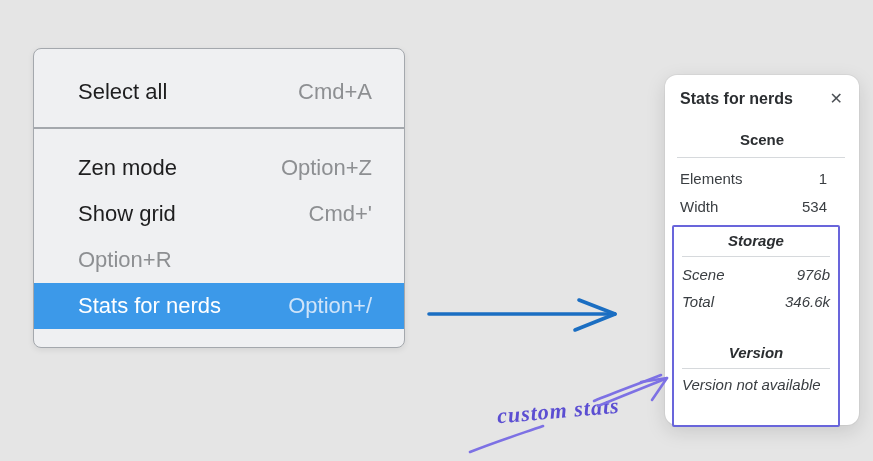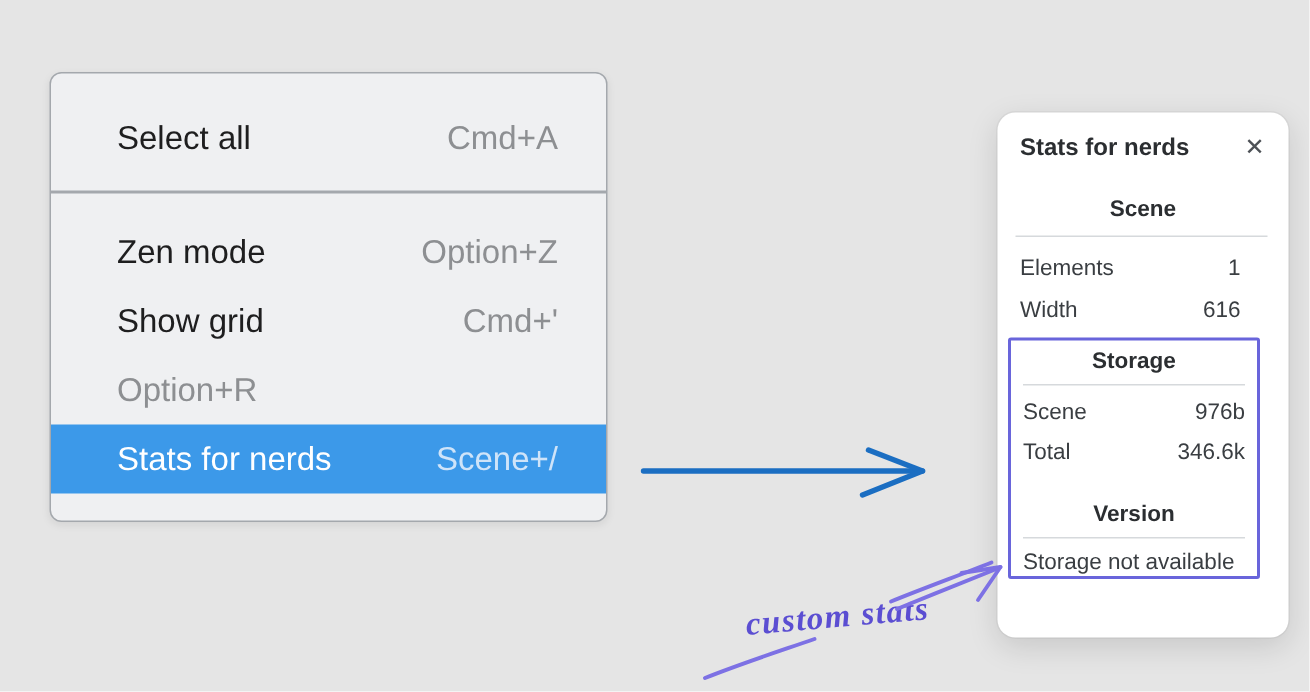--- a/index.html
+++ b/index.html
@@ -52,29 +52,30 @@
     text-align:center; font-size:15px; font-weight:bold; color:#2b2e31; line-height:18px;
   }
   .sec-divider { height:1px; background:#d6d9dc; margin:8px 14px 0 12px; }
   .sec-rows { padding-top:6px; }
   .stat-row {
     display:flex; align-items:center; justify-content:space-between;
     height:28px; margin:0 32px 0 15px; font-size:15px; color:#3a3e42;
   }
   
   .custom-box {
-    margin:5px 0 0 7px; width:168px; height:161px;
+    margin:5px 0 0 7px; width:168px; height:202px;
     border:2px solid #6965db; border-radius:2px;
     padding:2px 8px 0 8px;
+    font-style:italic;
   }
   .custom-box .sec-divider { margin:3px 0 0 0; }
   .custom-box .sec-header { line-height:24px; }
   .custom-box .stat-row { margin:0; height:27px; }
   .custom-box .sec-rows { padding-top:4px; }
-  .ver-header { margin-top:16px; }
+  .ver-header { margin-top:26px; }
   .version-note { font-size:15px; color:#3a3e42; line-height:26px; margin-top:3px; white-space:nowrap; }
 
   
   .annotation-label {
     position:absolute; left:497px; top:398px;
     font-family:cursive;
     font-style:italic; font-weight:600; font-size:22px; letter-spacing:1px;
     color:#5b4ed2; transform:rotate(-5deg); white-space:nowrap;
   }
   .annotation-arrow { position:absolute; left:450px; top:360px; }
@@ -99,21 +100,21 @@
       </div>
       <div class="ctx-item">
         <span>Show grid</span>
         <span class="shortcut">Cmd+'</span>
       </div>
       <div class="ctx-item">
         <span class="shortcut">Option+R</span>
       </div>
       <div class="ctx-item highlighted">
         <span>Stats for nerds</span>
-        <span class="shortcut">Scene+/</span>
+        <span class="shortcut">Option+/</span>
       </div>
     </div>
   </div>
 
   <svg class="blue-arrow" width="200" height="40" viewBox="0 0 200 40">
     <g stroke="#1b6ec2" stroke-width="3.6" fill="none" stroke-linecap="round">
       <line x1="6" y1="18" x2="186" y2="18"></line>
       <line x1="156" y1="4" x2="192" y2="18"></line>
       <line x1="152" y1="34" x2="192" y2="18"></line>
     </g>
@@ -128,41 +129,41 @@
     <div class="sec-scene">
       <div class="sec-header">Scene</div>
       <div class="sec-divider"></div>
       <div class="sec-rows">
         <div class="stat-row">
           <span>Elements</span>
           <span>1</span>
         </div>
         <div class="stat-row">
           <span>Width</span>
-          <span>616</span>
+          <span>534</span>
         </div>
       </div>
     </div>
 
     <div class="custom-box">
       <div class="sec-header">Storage</div>
       <div class="sec-divider"></div>
       <div class="sec-rows">
         <div class="stat-row">
           <span>Scene</span>
           <span>976b</span>
         </div>
         <div class="stat-row">
           <span>Total</span>
           <span>346.6k</span>
         </div>
       </div>
       <div class="sec-header ver-header">Version</div>
       <div class="sec-divider"></div>
-      <div class="version-note">Storage not available</div>
+      <div class="version-note">Version not available</div>
     </div>
   </div>
 
   <div class="annotation-label">custom stats</div>
   <svg class="annotation-arrow" width="230" height="101" viewBox="0 0 230 101">
     <g stroke="#7d71e4" stroke-width="2.6" fill="none" stroke-linecap="round">
       <path d="M 20 92 C 45 82, 70 74, 93 66"></path>
       <path d="M 148 46 C 170 37, 195 27, 215 19"></path>
       <path d="M 144 41 C 166 32, 191 23, 211 15"></path>
       <path d="M 217 18 L 191 22"></path>

